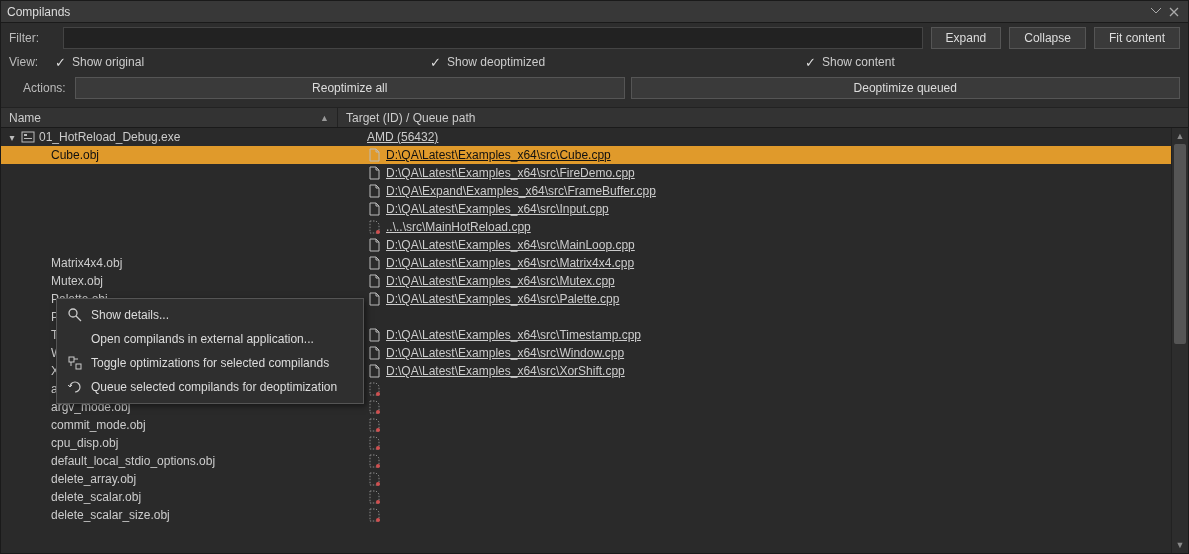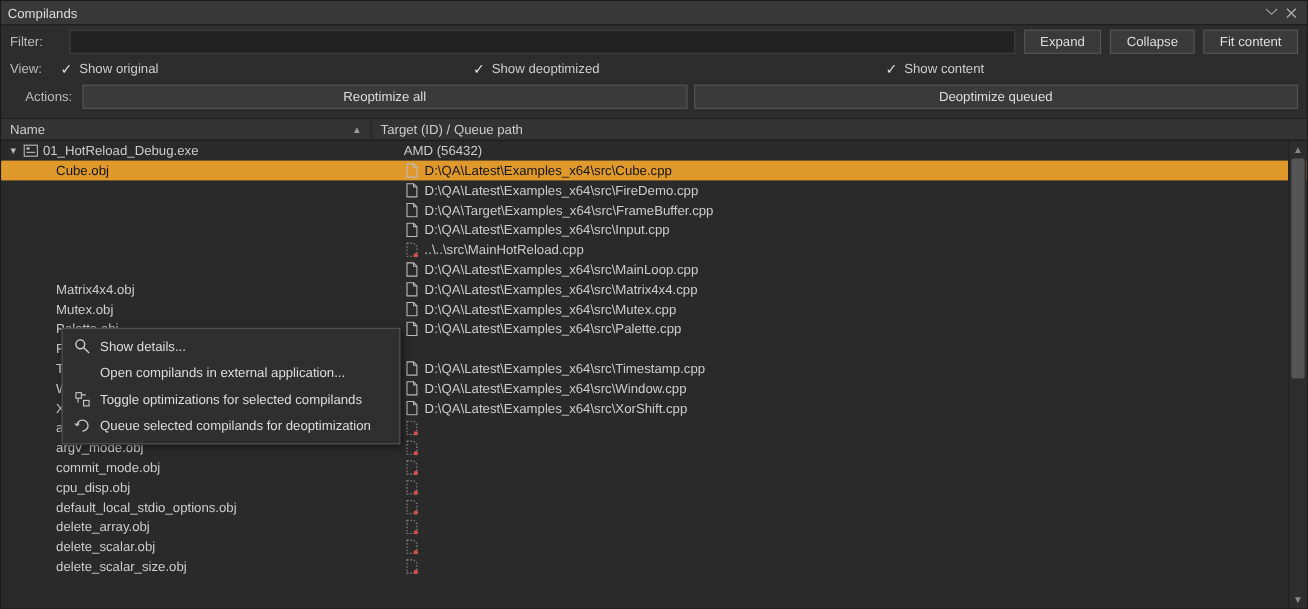--- a/index.html
+++ b/index.html
@@ -113,20 +113,21 @@
     padding-left:6px;
     white-space:nowrap;
   }
   .tree-row .c-target {
     flex:1;
     display:flex;
     align-items:flex-end;
     gap:5px;
     padding-left:8px;
     white-space:nowrap;
+    text-decoration:underline;
   }
   .tree-row.sel {
     background:#e09a2b;
     color:#111;
   }
   .tree-row.sel .c-name { background:#e09a2b; }
   .tw {
     display:inline-block;width:10px;text-align:center;font-size:10px;color:#bbb;
   }
   .exe-icon, .file-icon-src, .file-icon-miss {
@@ -278,21 +279,21 @@
             <div class="c-name">
               <span style="display: inline-block; width: 40px;"></span>
             </div>
             <div class="c-target">
               <span class="file-icon-src">
                 <svg viewBox="0 0 14 14">
                   <path d="M3 1 H9 L12 4 V13 H3 Z" fill="none" stroke="#bbb" stroke-width="1"></path>
                   <path d="M9 1 V4 H12" fill="none" stroke="#bbb" stroke-width="1"></path>
                 </svg>
               </span>
-              <span>D:\QA\Target\Examples_x64\src\FrameBuffer.cpp</span>
+              <span>D:\QA\Expand\Examples_x64\src\FrameBuffer.cpp</span>
             </div>
           </div>
           <div class="tree-row">
             <div class="c-name">
               <span style="display: inline-block; width: 40px;"></span>
             </div>
             <div class="c-target">
               <span class="file-icon-src">
                 <svg viewBox="0 0 14 14">
                   <path d="M3 1 H9 L12 4 V13 H3 Z" fill="none" stroke="#bbb" stroke-width="1"></path>

